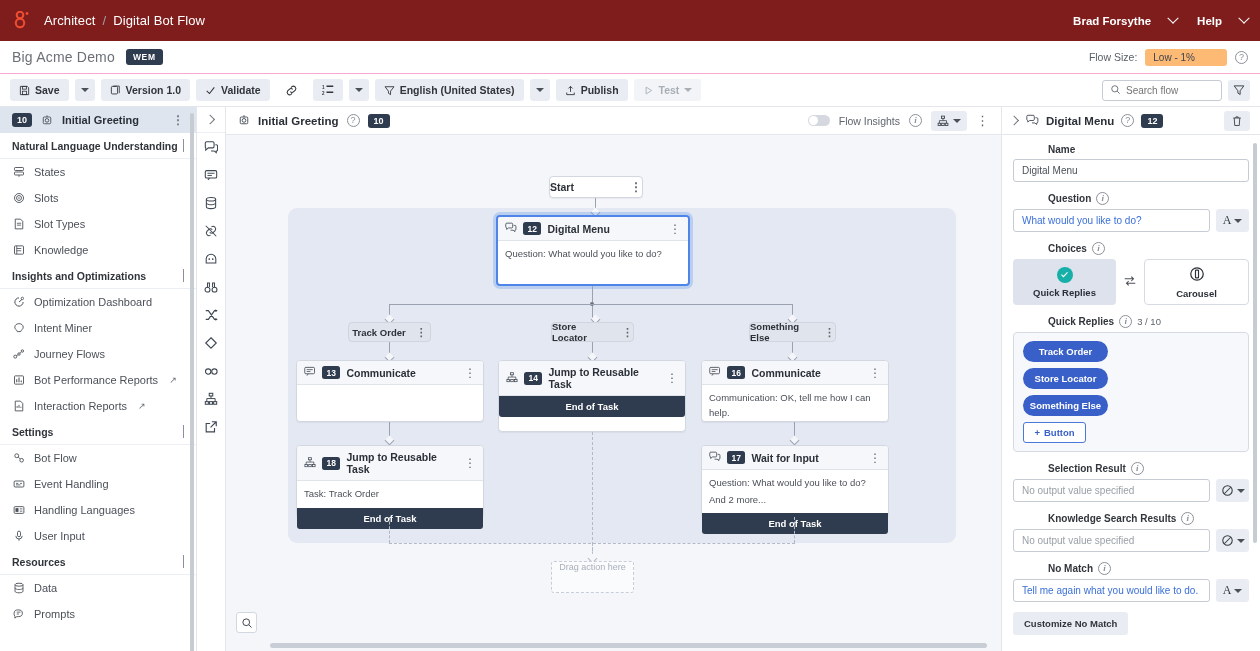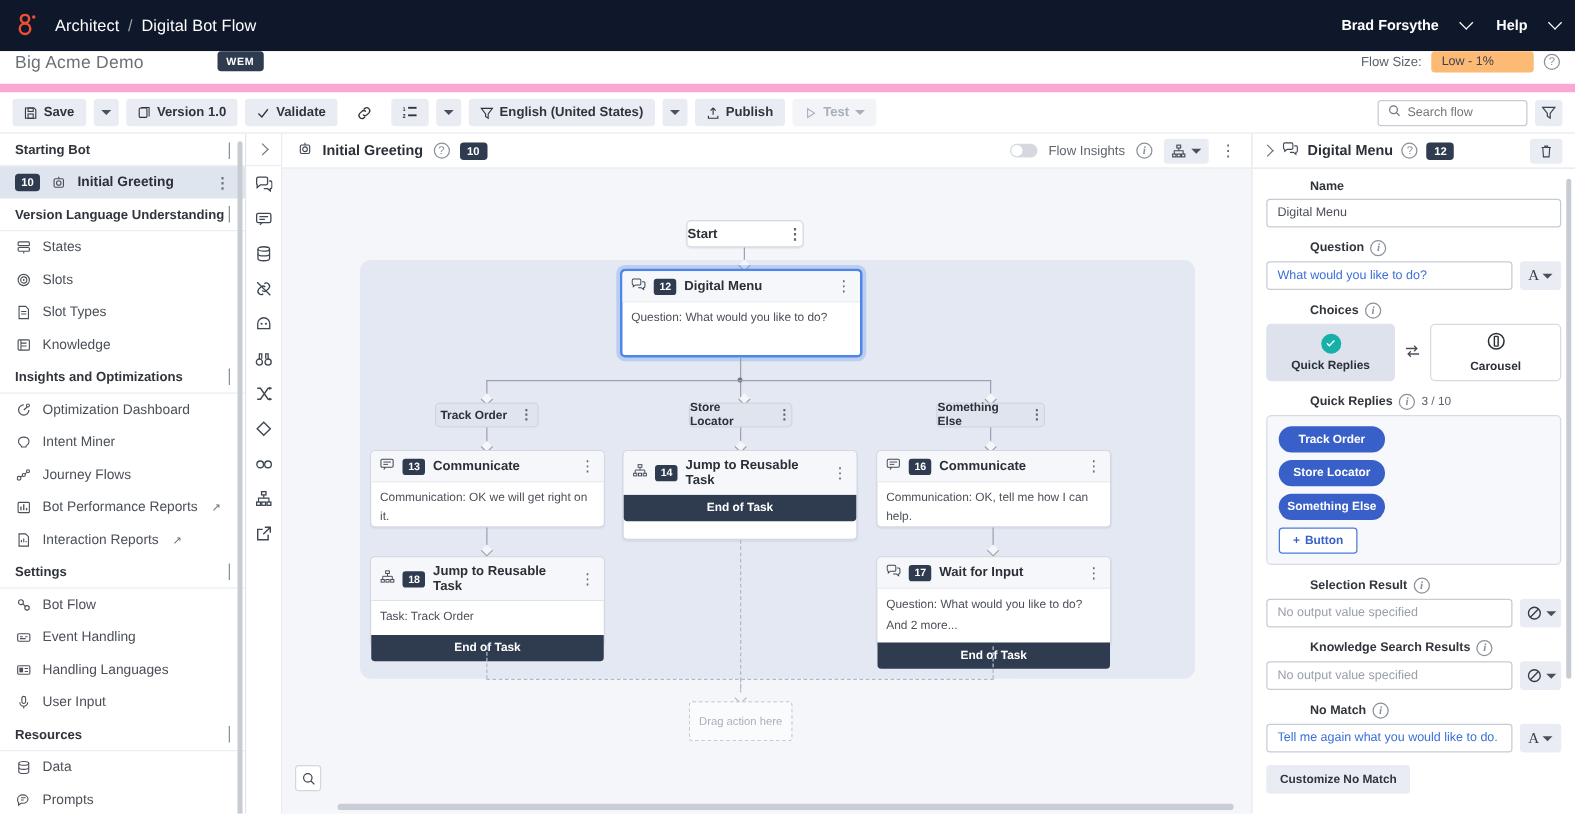--- a/index.html
+++ b/index.html
@@ -9,39 +9,38 @@
     font-family: "Liberation Sans", sans-serif;
     font-size: 11px;
     color: #34393f;
     background: #ffffff;
     overflow: hidden;
   }
   .app { width: 1260px; height: 651px; display: flex; flex-direction: column; position: relative; }
 
   
   .topbar {
-    height: 41px; background: #0f172a; color: #fff;
+    height: 41px; background: #7f1d1d; color: #fff;
     display: flex; align-items: center; flex: 0 0 41px;
     padding: 0 12px;
   }
   .topbar .logo { width: 22px; height: 22px; margin-right: 10px; display:flex; align-items:center; justify-content:center; }
   .topbar .crumbs { font-size: 13px; letter-spacing: .1px; display:flex; align-items:center; gap:7px; }
   .topbar .crumbs .sep { color: #9aa0a8; }
   .topbar .crumbs .b1 { color: #ffffff; }
   .topbar .crumbs .b2 { color: #ffffff; }
   .topbar .right { margin-left: auto; display: flex; align-items: center; gap: 20px; font-size: 11.5px; font-weight: bold; }
   .topbar .right .cell { display: flex; align-items: center; gap: 18px; cursor: pointer; }
   .chev { display:inline-block; width:8px; height:8px; border-right:1.6px solid currentColor; border-bottom:1.6px solid currentColor; transform: rotate(45deg) translate(-2px,-2px); }
 
   
   .titlerow {
     height: 33px; flex: 0 0 33px; background:#fff;
-    display:flex; align-items:flex-start; padding: 0 12px;
-    border-bottom: 7px solid #f9a8d4;
-    gap: 48px;
+    display:flex; align-items:center; padding: 0 12px;
+    border-bottom: 1px solid #f9a8d4;
   }
   .titlerow .flowname { font-size: 14px; color:#6b7076; letter-spacing:.2px; }
   .wem-badge {
     background:#2f3b4f; color:#fff; font-size:8.5px; font-weight:bold;
     letter-spacing:.6px; padding: 3px 7px; border-radius: 3px; margin-left: 11px;
   }
   .titlerow .right { margin-left:auto; display:flex; align-items:center; gap:8px; }
   .flowsize-label { font-size:10.5px; color:#5a6068; }
   .flowsize-pill { background:#fdba74; color:#3c4250; font-size:10px; padding: 3px 32px 3px 8px; border-radius:3px; }
   .info-circ {
@@ -149,21 +148,21 @@
     display:flex; align-items:center; justify-content:space-between; gap:2px;
     font-size:10.5px; font-weight:bold; color:#2b3038; box-shadow:0 1px 1px rgba(30,40,60,.06);
   }
   .branch {
     position:absolute; background:#e0e4ec; border:1px solid #d0d5de; border-radius:4px;
     display:flex; align-items:center; justify-content:center; gap:10px;
     font-size:9.5px; font-weight:bold; color:#2b3038;
   }
   .dropzone {
     position:absolute; border:1px dashed #c6ccd8; border-radius:3px; background:#fafbfd;
-    display:flex; align-items:center; justify-content:center; font-size:9px; color:#a9afba;
+    display:flex; align-items:flex-start; justify-content:center; font-size:9px; color:#a9afba;
   }
   .conn { position:absolute; background:#9aa2b1; }
   .conn-d { position:absolute; border-top:1px dashed #b3bac7; }
   .conn-dv { position:absolute; border-left:1px dashed #b3bac7; }
   .arrow-open {
     position:absolute; width:7px; height:7px; border-right:1.3px solid #9aa2b1; border-bottom:1.3px solid #9aa2b1;
     transform:rotate(45deg); background:#f5f6fa;
   }
   .dotjoin { position:absolute; width:4px;height:4px;border-radius:50%;background:#6e7685; }
 
@@ -355,38 +354,34 @@
             <path d="M1.5 2.5h13L9.5 9v5l-3-2V9z" fill="none" stroke="#3b424b" stroke-width="1.3"></path>
           </svg>
       </div>
     </div>
   </div>
 
   <div class="body">
 
     <div class="sidebar">
       <div class="sb-scroll" id="sidebar-root">
-          <div class="sb-group">
-            <span>Starting Bot</span>
-            <span class="ga"><span class="caret-left"></span></span>
-          </div>
           <div class="sb-item active">
             <span class="num">10</span>
             <span class="ic">
               <svg width="12" height="12" viewBox="0 0 16 16">
                 <rect x="3" y="4" width="10" height="9" rx="1.5" fill="none" stroke="#4b5058" stroke-width="1.2"></rect>
                 <circle cx="8" cy="8.5" r="2.4" fill="none" stroke="#4b5058" stroke-width="1.2"></circle>
                 <path d="M8 4V1.8" stroke="#4b5058" stroke-width="1.2"></path>
               </svg>
             </span>
             <span>Initial Greeting</span>
             <span class="dots">⋮</span>
           </div>
           <div class="sb-group">
-            <span>Version Language Understanding</span>
+            <span>Natural Language Understanding</span>
             <span class="ga"><span class="caret-up"></span></span>
           </div>
           <div class="sb-item">
             <span class="ic">
               <svg width="12" height="12" viewBox="0 0 16 16">
                 <rect x="2" y="2" width="12" height="4" rx="1" fill="none" stroke="#4b5058" stroke-width="1.2"></rect>
                 <rect x="2" y="8" width="12" height="4" rx="1" fill="none" stroke="#4b5058" stroke-width="1.2"></rect>
                 <path d="M8 12v2.5" stroke="#4b5058" stroke-width="1.1"></path>
               </svg>
             </span>
@@ -708,21 +703,20 @@
           <div class="node-hdr">
             <span><svg width="12" height="11" viewBox="0 0 16 14">
                   <rect x="1" y="1.5" width="13" height="8.5" rx="1.4" fill="none" stroke="#3f4752" stroke-width="1.1"></rect>
                   <path d="M4 12.5l1.6-2.3" stroke="#3f4752" stroke-width="1.1"></path>
                   <path d="M3.6 4.5h8M3.6 7h5" stroke="#3f4752" stroke-width="1"></path>
                 </svg></span>
             <span class="num">13</span>
             <span class="ttl">Communicate</span>
             <span class="dots">⋮</span>
           </div>
-          <div class="node-body">Communication: OK we will get right on it.</div>
         </div>
         <div class="conn" style="left:163px; top:287px; width:1px; height:23px;"></div>
         <div class="arrow-open" style="left:160px; top:302px;"></div>
 
         <div class="node" style="left:70px; top:310px; width:188px; height:72px;">
           <div class="node-hdr">
             <span><svg width="12" height="11" viewBox="0 0 16 14">
                   <rect x="6" y="0.6" width="4" height="2.8" fill="none" stroke="#3f4752" stroke-width="1"></rect>
                   <rect x="1.2" y="9.8" width="3.4" height="2.8" fill="none" stroke="#3f4752" stroke-width="1"></rect>
                   <rect x="6.3" y="9.8" width="3.4" height="2.8" fill="none" stroke="#3f4752" stroke-width="1"></rect>

